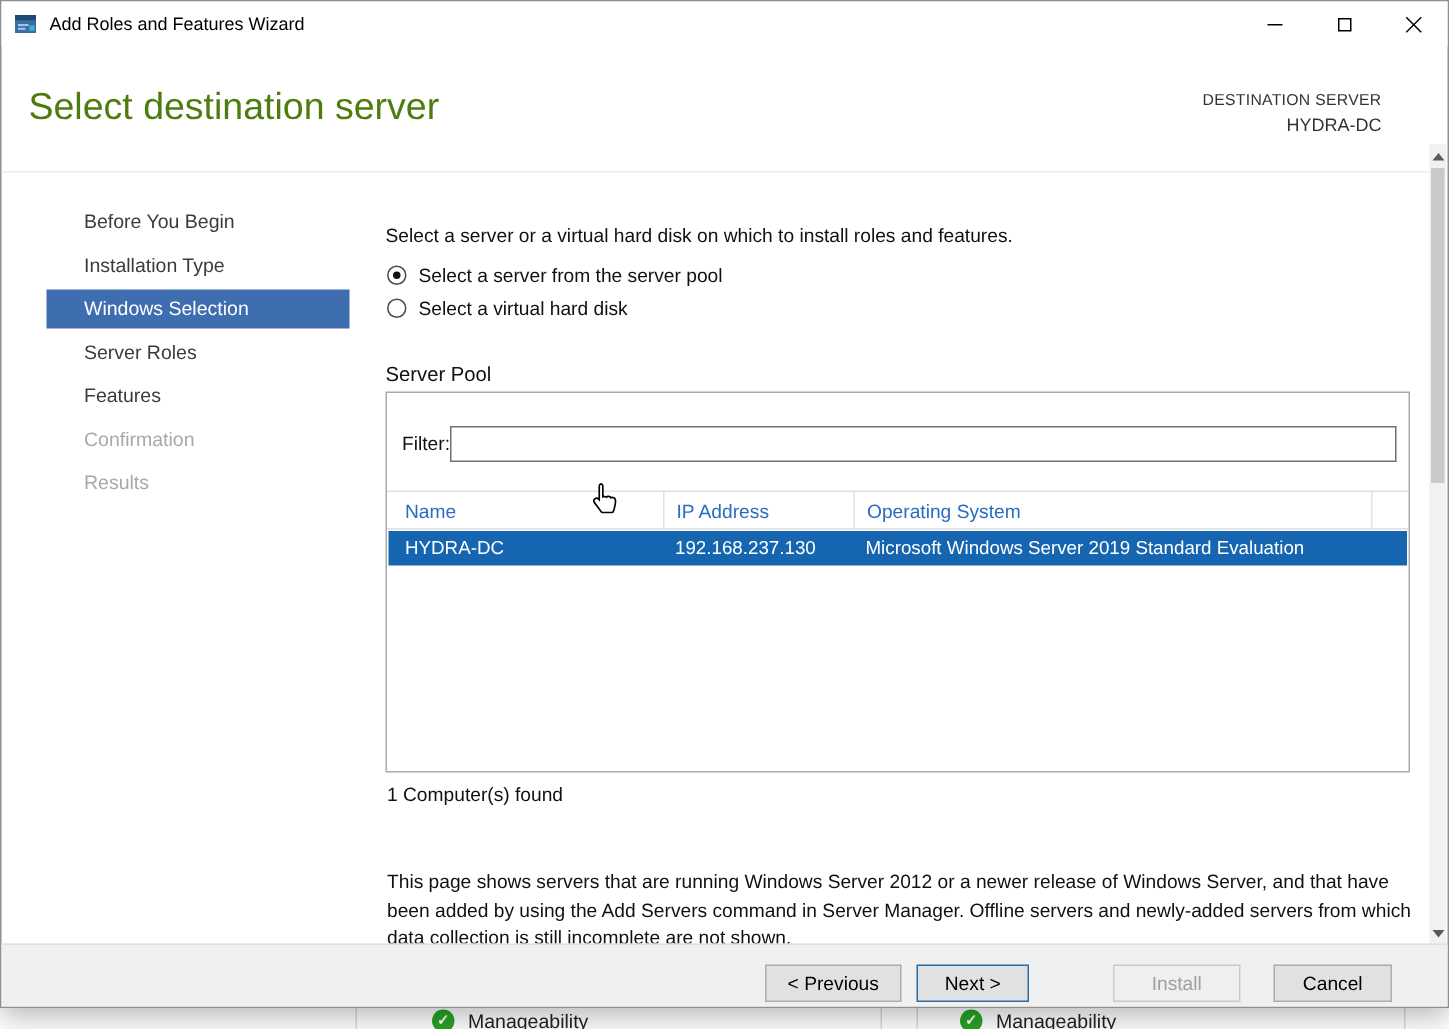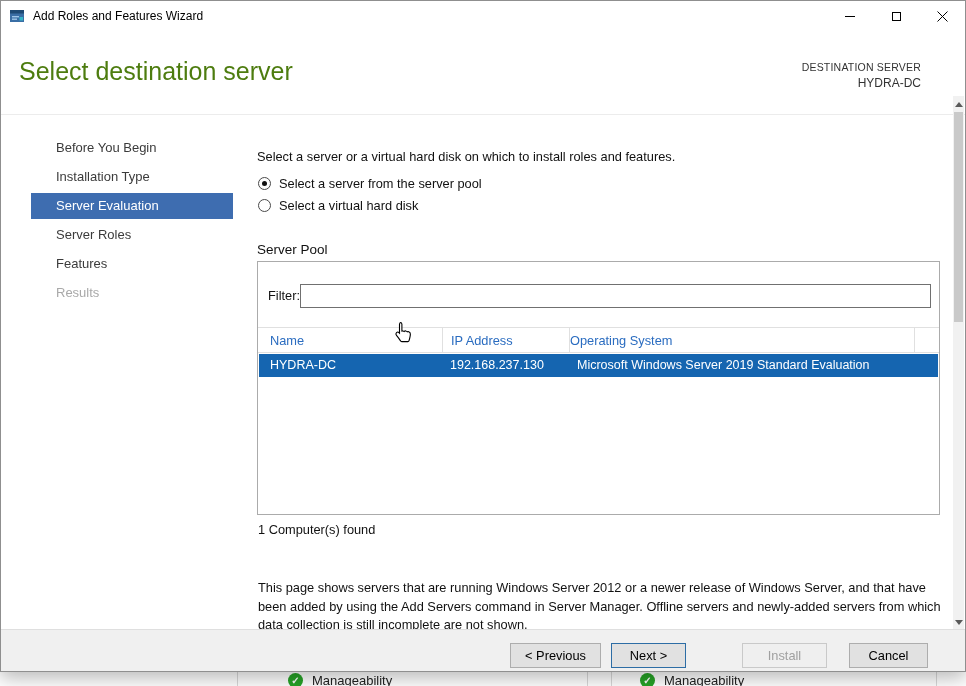--- a/index.html
+++ b/index.html
@@ -47,21 +47,21 @@
 
   .pool-panel { position:absolute; top:112px; left:1px; width:683px; height:254px; border:1px solid #ababab; background:#fff; }
   .filter-row { position:absolute; top:21px; left:10px; right:8px; height:25px; display:flex; align-items:center; }
   .filter-label { font-size:12.8px; color:#111; }
   .filter-input { flex:1; height:24px; border:1px solid #707070; padding:0 5px; font-family:"Liberation Sans", sans-serif; font-size:12.8px; background:#fff; }
 
   .thead { position:absolute; top:65px; left:0; right:0; height:26px; border-top:1px solid #e0e0e0; border-bottom:1px solid #e0e0e0; display:flex; }
   .th { font-size:12.8px; color:#2a6cc0; line-height:25px; white-space:nowrap; }
   .th.c-name { width:184px; padding-left:12px; }
   .th.c-ip   { width:127px; padding-left:8px; border-left:1px solid #e0e0e0; }
-  .th.c-os   { width:345px; border-left:1px solid #e0e0e0; }
+  .th.c-os   { width:345px; padding-left:8px; border-left:1px solid #e0e0e0; }
   .th.c-sp   { flex:1; border-left:1px solid #e0e0e0; }
 
   .trow { position:absolute; top:92px; left:1px; right:1px; height:23px; display:flex; }
   .trow.selected { background:#1565b0; color:#fff; }
   .td { font-size:12.5px; line-height:23px; white-space:nowrap; overflow:hidden; }
   .td.c-name { width:183px; padding-left:11px; }
   .td.c-ip   { width:127px; padding-left:8px; }
   .td.c-os   { flex:1; padding-left:8px; }
 
   .found { position:absolute; top:373px; left:2px; font-size:12.8px; color:#111; }
@@ -137,23 +137,24 @@
     <div class="page-title">Select destination server</div>
     <div class="dest">
       <div class="dest-label">DESTINATION SERVER</div>
       <div class="dest-server">HYDRA-DC</div>
     </div>
     <div class="header-divider"></div>
 
     <div class="nav">
       <div class="nav-item">Before You Begin</div>
       <div class="nav-item">Installation Type</div>
-      <div class="nav-item selected">Server Evaluation</div>
+      <div class="nav-item selected">Windows Selection</div>
       <div class="nav-item">Server Roles</div>
       <div class="nav-item">Features</div>
+      <div class="nav-item disabled">Confirmation</div>
       <div class="nav-item disabled">Results</div>
     </div>
 
     <div class="content">
       <div class="intro">Select a server or a virtual hard disk on which to install roles and features.</div>
 
       <div class="radio-row" style="top:27px">
         <span class="radio checked"></span>
         <span>Select a server from the server pool</span>
       </div>

